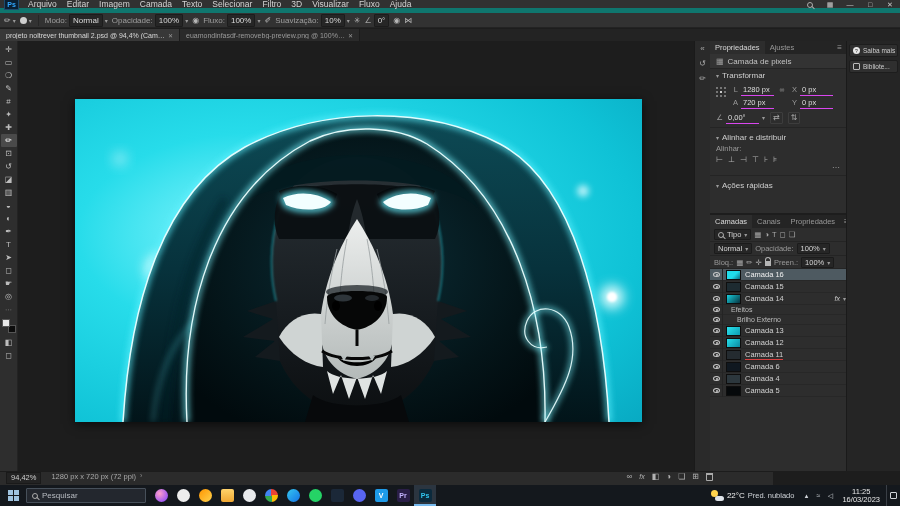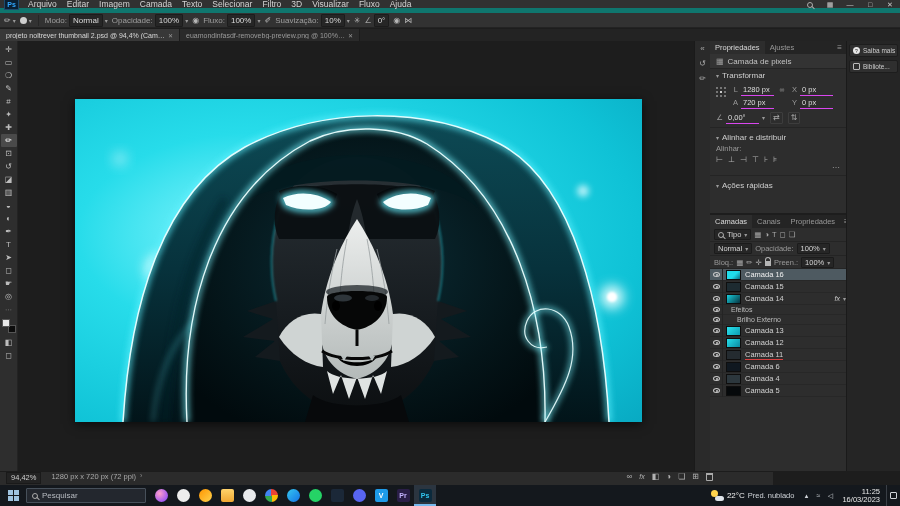--- a/index.html
+++ b/index.html
@@ -143,21 +143,21 @@
 .tapp-slot.active{background:#2b3540;box-shadow:inset 0 -2px 0 #76b9ed}
 .tapp{width:13px;height:13px;border-radius:2px;display:flex;align-items:center;justify-content:center;font-size:7px;font-weight:bold}
 .tright{margin-left:auto;display:flex;align-items:center;height:20px}
 .weather{display:flex;align-items:center;gap:3px;padding:0 6px;height:21px}
 .wicon{position:relative;width:13px;height:11px}
 .wicon::before{content:"";position:absolute;left:0;top:0;width:7px;height:7px;border-radius:50%;background:#ffd34d}
 .wicon::after{content:"";position:absolute;right:0;bottom:0;width:9px;height:5px;border-radius:4px;background:#dfe4ea}
 .wtemp{font-size:8px;color:#f0f0f0}
 .wdesc{font-size:7.5px;color:#cfd3d8;white-space:nowrap}
 .tray-ic{width:12px;text-align:center;font-size:7px;color:#cfd3d8}
-.clock{display:flex;flex-direction:column;align-items:flex-end;justify-content:center;font-size:7.5px;line-height:8px;color:#e8e8e8;margin:0 6px}
+.clock{display:flex;flex-direction:column;align-items:center;justify-content:center;font-size:7.5px;line-height:8px;color:#e8e8e8;margin:0 6px}
 .notif{width:14px;height:21px;border-left:1px solid #3a3f46;display:flex;align-items:center;justify-content:center}
 .notif span{width:7px;height:7px;border:1px solid #cfd3d8;border-radius:1px}
 </style>
 </head>
 <body>
 
 <div class="menubar">
   <div class="ps-logo">Ps</div>
   <div class="menu-item">Arquivo</div>
   <div class="menu-item">Editar</div>

